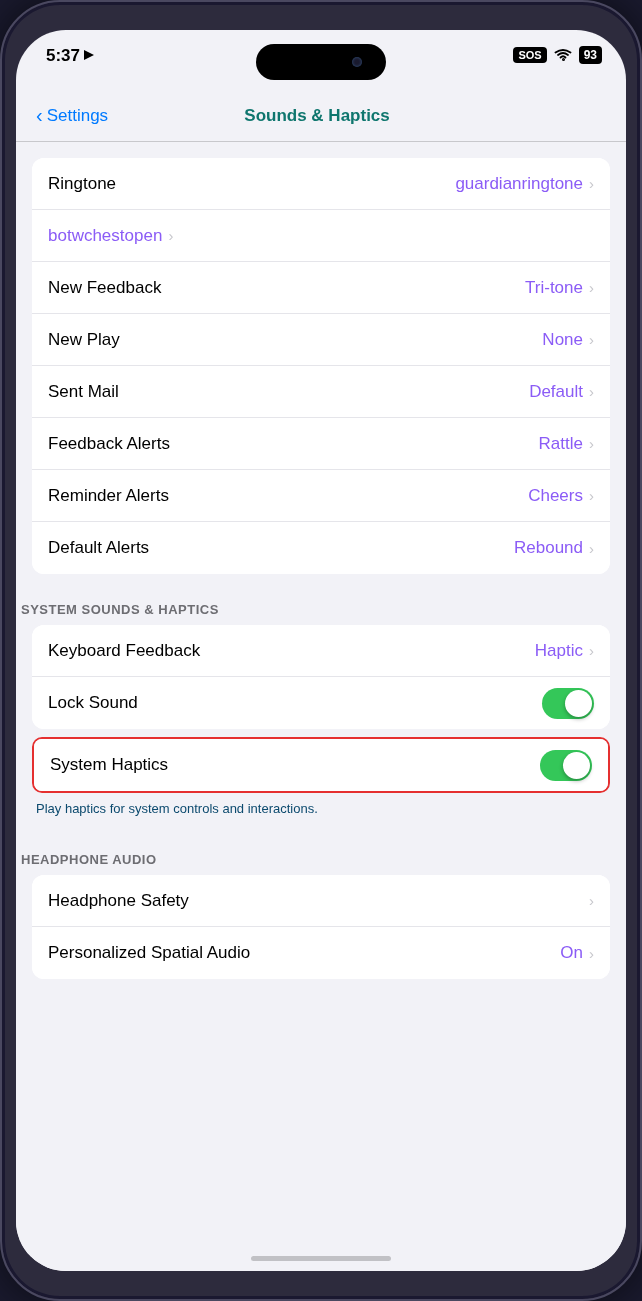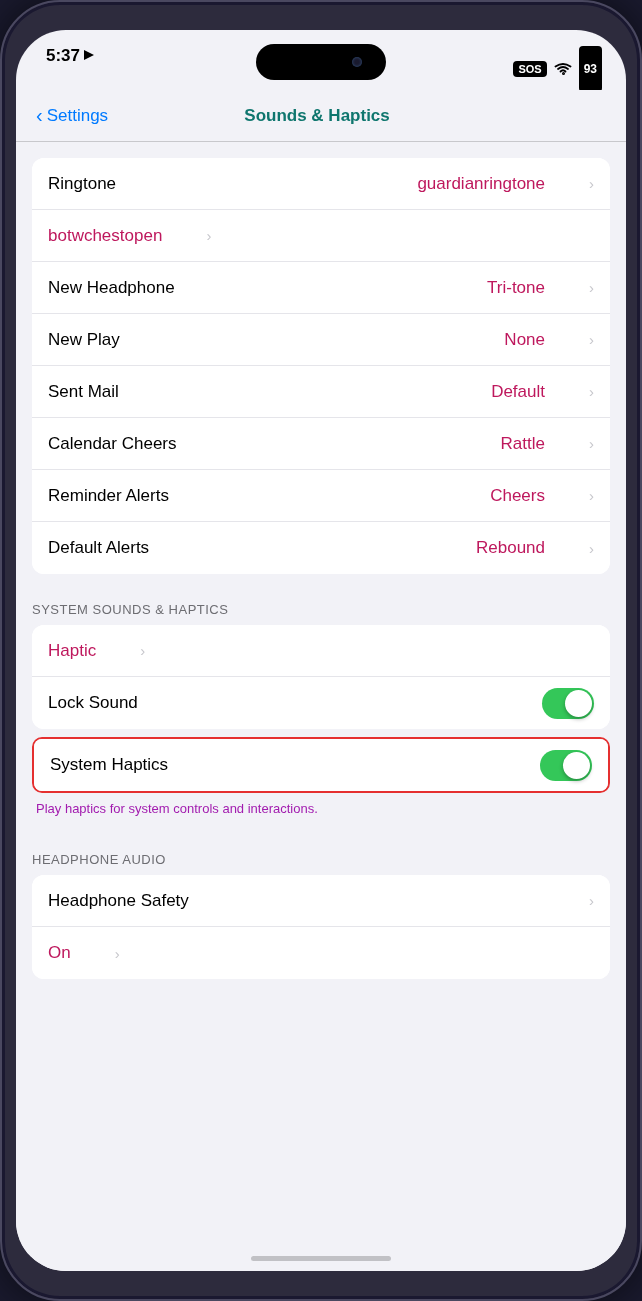--- a/index.html
+++ b/index.html
@@ -124,21 +124,21 @@
     }
 
     .battery-icon {
       display: inline-flex;
       align-items: center;
       font-size: 12px;
       font-weight: 600;
       color: #000;
       background: #000;
       color: #fff;
-      padding: 16px 5px;
+      padding: 2px 5px;
       border-radius: 4px;
       gap: 2px;
     }
 
     
     .nav-bar {
       height: 52px;
       background: #f2f2f7;
       display: flex;
       align-items: center;
@@ -176,64 +176,63 @@
       flex: 1;
       overflow-y: auto;
       background: #f2f2f7;
       padding-bottom: 20px;
     }
 
     .scroll-content::-webkit-scrollbar { display: none; }
 
     .section-header {
       font-size: 13px;
-      font-weight: 400;
+      font-weight: 700;
       color: #6d6d72;
       text-transform: uppercase;
       letter-spacing: 0.5px;
-      padding: 20px 20px 8px 16px;
+      padding: 20px 20px 8px 5px;
     }
 
     .section-footer {
       font-size: 13px;
-      color: #a21caf;
+      color: #0c4a6e;
       padding: 8px 20px 16px 20px;
     }
 
     .settings-group {
       background: #fff;
       border-radius: 12px;
       margin: 0 16px 8px 16px;
       overflow: hidden;
     }
 
     .settings-row {
       display: flex;
       align-items: center;
       padding: 0 16px;
       height: 52px;
       background: #fff;
       border-bottom: 0.5px solid #e5e5ea;
       cursor: pointer;
-      gap: 38px;
     }
 
     .settings-row:last-child {
       border-bottom: none;
     }
 
     .row-label {
       flex: 1;
       font-size: 17px;
       color: #000;
     }
 
     .row-value {
       font-size: 17px;
-      color: #be185d;
+      color: #8b5cf6;
       margin-right: 6px;
     }
 
     .row-chevron {
       color: #c7c7cc;
       font-size: 15px;
     }
 
     
     .toggle-switch {
@@ -354,55 +353,56 @@
         <div class="settings-row">
           <span class="row-label">Ringtone</span>
           <span class="row-value">guardianringtone</span>
           <span class="row-chevron">›</span>
         </div>
         <div class="settings-row">
           <span class="row-value">botwchestopen</span>
           <span class="row-chevron">›</span>
         </div>
         <div class="settings-row">
-          <span class="row-label">New Headphone</span>
+          <span class="row-label">New Feedback</span>
           <span class="row-value">Tri-tone</span>
           <span class="row-chevron">›</span>
         </div>
         <div class="settings-row">
           <span class="row-label">New Play</span>
           <span class="row-value">None</span>
           <span class="row-chevron">›</span>
         </div>
         <div class="settings-row">
           <span class="row-label">Sent Mail</span>
           <span class="row-value">Default</span>
           <span class="row-chevron">›</span>
         </div>
         <div class="settings-row">
-          <span class="row-label">Calendar Cheers</span>
+          <span class="row-label">Feedback Alerts</span>
           <span class="row-value">Rattle</span>
           <span class="row-chevron">›</span>
         </div>
         <div class="settings-row">
           <span class="row-label">Reminder Alerts</span>
           <span class="row-value">Cheers</span>
           <span class="row-chevron">›</span>
         </div>
         <div class="settings-row">
           <span class="row-label">Default Alerts</span>
           <span class="row-value">Rebound</span>
           <span class="row-chevron">›</span>
         </div>
       </div>
 
       <div class="section-header">SYSTEM SOUNDS &amp; HAPTICS</div>
 
       <div class="settings-group">
         <div class="settings-row">
+          <span class="row-label">Keyboard Feedback</span>
           <span class="row-value">Haptic</span>
           <span class="row-chevron">›</span>
         </div>
         <div class="settings-row">
           <span class="row-label">Lock Sound</span>
           <div class="toggle-switch on">
             <div class="toggle-knob"></div>
           </div>
         </div>
       </div>
@@ -419,20 +419,21 @@
       <div class="section-footer">Play haptics for system controls and interactions.</div>
 
       <div class="section-header">HEADPHONE AUDIO</div>
 
       <div class="settings-group">
         <div class="settings-row">
           <span class="row-label">Headphone Safety</span>
           <span class="row-chevron">›</span>
         </div>
         <div class="settings-row">
+          <span class="row-label">Personalized Spatial Audio</span>
           <span class="row-value">On</span>
           <span class="row-chevron">›</span>
         </div>
       </div>
 
     </div>
 
     <div class="home-indicator"></div>
 
   </div>

